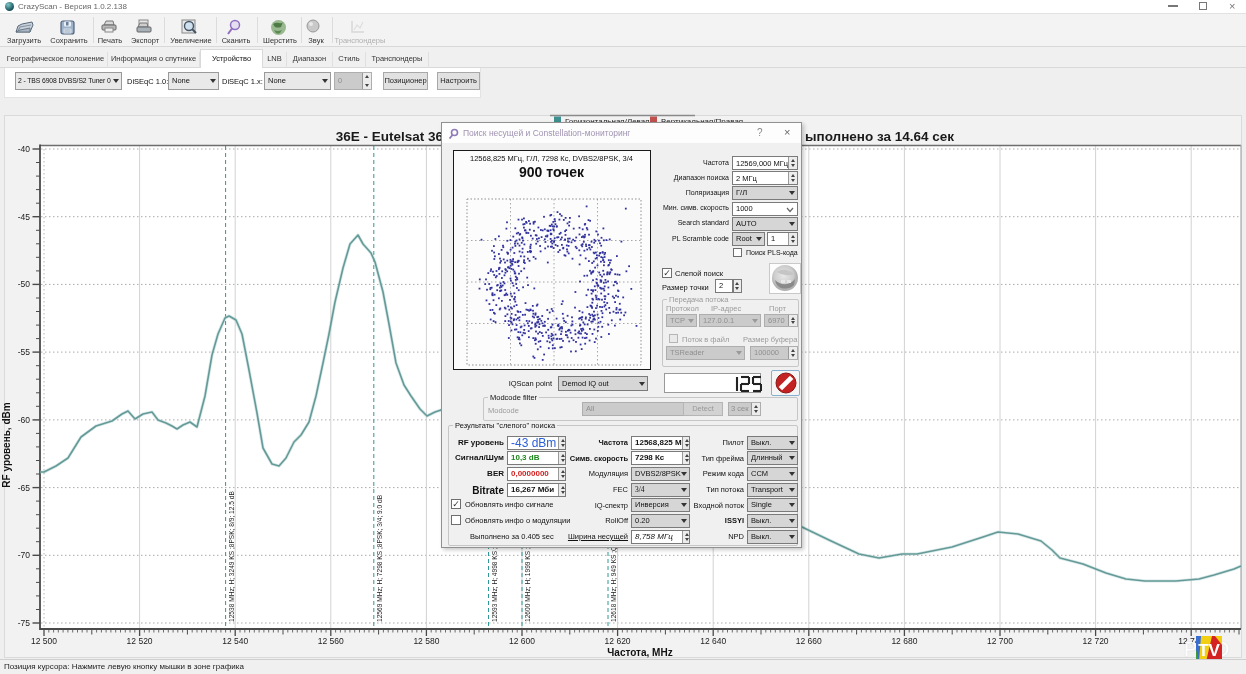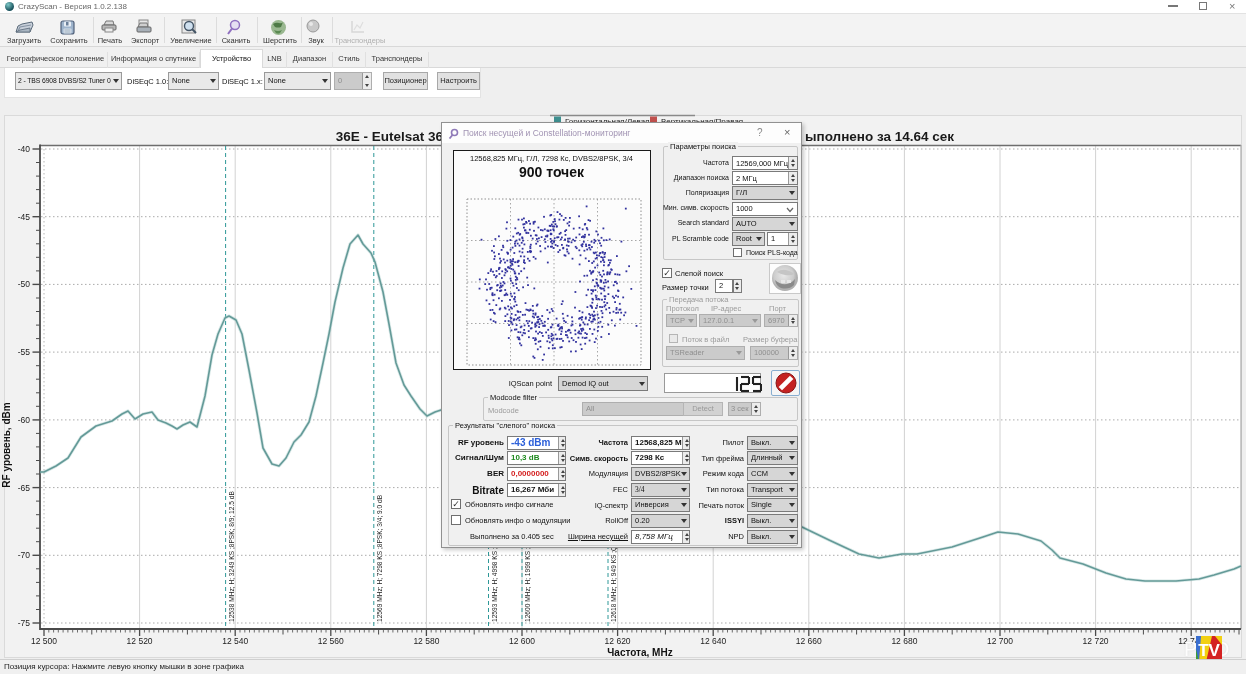--- a/index.html
+++ b/index.html
@@ -1271,21 +1271,21 @@
       <span>Modcode filter</span>
     </div>
     <div class="lbl glbl" style="left:46px;top:283px;">Modcode</div>
     <div class="dd dis" style="left:92px;top:279px;width:140px;height:14px;line-height:12px;margin-left:48px;">All<span class="ar"></span></div>
     <div class="btn" style="left:241px;top:279px;width:40px;height:14px;line-height:12px;color:#9a9a9a;background:#d2d2d2;border-color:#b5b5b5;">Detect</div>
     <div class="spin dis" style="left:286px;top:279px;width:33px;height:14px;line-height:12px;padding-left:2px;">3 сек<span class="btns"></span></div>
     <div class="grp" style="left:6px;top:302px;width:350px;height:121px;">
       <span>Результаты "слепого" поиска</span>
     </div>
     <div class="lblr" style="left:8px;top:314.5px;width:54px;font-weight:bold;font-size:8px;">RF уровень</div>
-    <div class="spin" style="left:65px;top:312.5px;width:59px;height:14px;line-height:12px;font-weight:bold;color:#2b5fd9;font-size:10px;">-43 dBm<span class="btns" style="left:50px;right:auto;width:8px;"></span></div>
+    <div class="spin" style="left:65px;top:312.5px;width:59px;height:14px;line-height:12px;font-weight:normal;color:#2b5fd9;font-size:12px;">-43 dBm<span class="btns" style="left:50px;right:auto;width:8px;"></span></div>
     <div class="lblr" style="left:8px;top:330.2px;width:54px;font-weight:bold;font-size:8px;">Сигнал/Шум</div>
     <div class="spin" style="left:65px;top:328.2px;width:59px;height:14px;line-height:12px;font-weight:bold;color:#1e8a1e;font-size:8px;">10,3 dB<span class="btns" style="left:50px;right:auto;width:8px;"></span></div>
     <div class="lblr" style="left:8px;top:345.8px;width:54px;font-weight:bold;font-size:8px;">BER</div>
     <div class="spin" style="left:65px;top:343.8px;width:59px;height:14px;line-height:12px;font-weight:bold;color:#d42020;font-size:8px;">0,0000000<span class="btns" style="left:50px;right:auto;width:8px;"></span></div>
     <div class="lblr" style="left:8px;top:361.5px;width:54px;font-weight:bold;font-size:10px;">Bitrate</div>
     <div class="spin" style="left:65px;top:359.5px;width:59px;height:14px;line-height:12px;font-weight:bold;color:#111;font-size:8px;">16,267 Мби<span class="btns" style="left:50px;right:auto;width:8px;"></span></div>
     <div class="cb" style="left:9px;top:376.1px;">✓</div>
     <div class="lbl" style="left:23px;top:377.1px;">Обновлять инфо сигнале</div>
     <div class="cb" style="left:9px;top:391.8px;"></div>
     <div class="lbl" style="left:23px;top:392.8px;">Обновлять инфо о модуляции</div>
@@ -1305,29 +1305,26 @@
     <div class="lblr" style="left:96px;top:409.0px;width:90px;text-decoration:underline;font-size:7.5px;">Ширина несущей</div>
     <div class="spin" style="left:189px;top:406.5px;width:59px;height:14px;line-height:12px;font-style:italic;font-size:8px;">8,758 МГц<span class="btns" style="left:50px;right:auto;width:8px;"></span></div>
     <div class="lblr" style="left:232px;top:315.0px;width:70px;font-size:7.5px;">Пилот</div>
     <div class="dd" style="left:305px;top:312.5px;width:51px;height:14px;line-height:12px;">Выкл.<span class="ar"></span></div>
     <div class="lblr" style="left:232px;top:330.7px;width:70px;font-size:7.5px;">Тип фрейма</div>
     <div class="dd" style="left:305px;top:328.2px;width:51px;height:14px;line-height:12px;">Длинный<span class="ar"></span></div>
     <div class="lblr" style="left:232px;top:346.3px;width:70px;font-size:7.5px;">Режим кода</div>
     <div class="dd" style="left:305px;top:343.8px;width:51px;height:14px;line-height:12px;">CCM<span class="ar"></span></div>
     <div class="lblr" style="left:232px;top:362.0px;width:70px;font-size:7.5px;">Тип потока</div>
     <div class="dd" style="left:305px;top:359.5px;width:51px;height:14px;line-height:12px;">Transport<span class="ar"></span></div>
-    <div class="lblr" style="left:232px;top:377.6px;width:70px;font-size:7.5px;">Печать поток</div>
+    <div class="lblr" style="left:232px;top:377.6px;width:70px;font-size:7.5px;">Входной поток</div>
     <div class="dd" style="left:305px;top:375.1px;width:51px;height:14px;line-height:12px;">Single<span class="ar"></span></div>
     <div class="lblr" style="left:232px;top:393.3px;width:70px;font-size:7.5px;font-weight:bold;">ISSYI</div>
     <div class="dd" style="left:305px;top:390.8px;width:51px;height:14px;line-height:12px;">Выкл.<span class="ar"></span></div>
     <div class="lblr" style="left:232px;top:409.0px;width:70px;font-size:7.5px;">NPD</div>
     <div class="dd" style="left:305px;top:406.5px;width:51px;height:14px;line-height:12px;">Выкл.<span class="ar"></span></div>
-    <div class="grp" style="left:221px;top:23px;width:135px;height:114px;">
-      <span>Параметры поиска</span>
-    </div>
     <div class="lblr" style="left:221px;top:35.5px;width:66px;font-size:7px;">Частота</div>
     <div class="spin" style="left:290px;top:33.0px;width:66px;height:14px;line-height:13px;font-size:7.5px;">12569,000 МГц<span class="btns"></span></div>
     <div class="lblr" style="left:221px;top:50.7px;width:66px;font-size:7px;">Диапазон поиска</div>
     <div class="spin" style="left:290px;top:48.2px;width:66px;height:14px;line-height:13px;font-size:7.5px;">2 МГц<span class="btns"></span></div>
     <div class="lblr" style="left:221px;top:65.9px;width:66px;font-size:7px;">Поляризация</div>
     <div class="dd" style="left:290px;top:63.4px;width:66px;height:14px;line-height:12px;">Г/Л<span class="ar"></span></div>
     <div class="lblr" style="left:221px;top:81.1px;width:66px;font-size:7px;">Мин. симв. скорость</div>
     <div class="spin" style="left:290px;top:78.6px;width:66px;height:14px;line-height:12px;">1000<svg class="abs" style="right:3px;top:4px;" width="8" height="6">
         <polyline points="1,1 4,4.5 7,1" fill="none" stroke="#666" stroke-width="1.2"></polyline>
       </svg></div>

